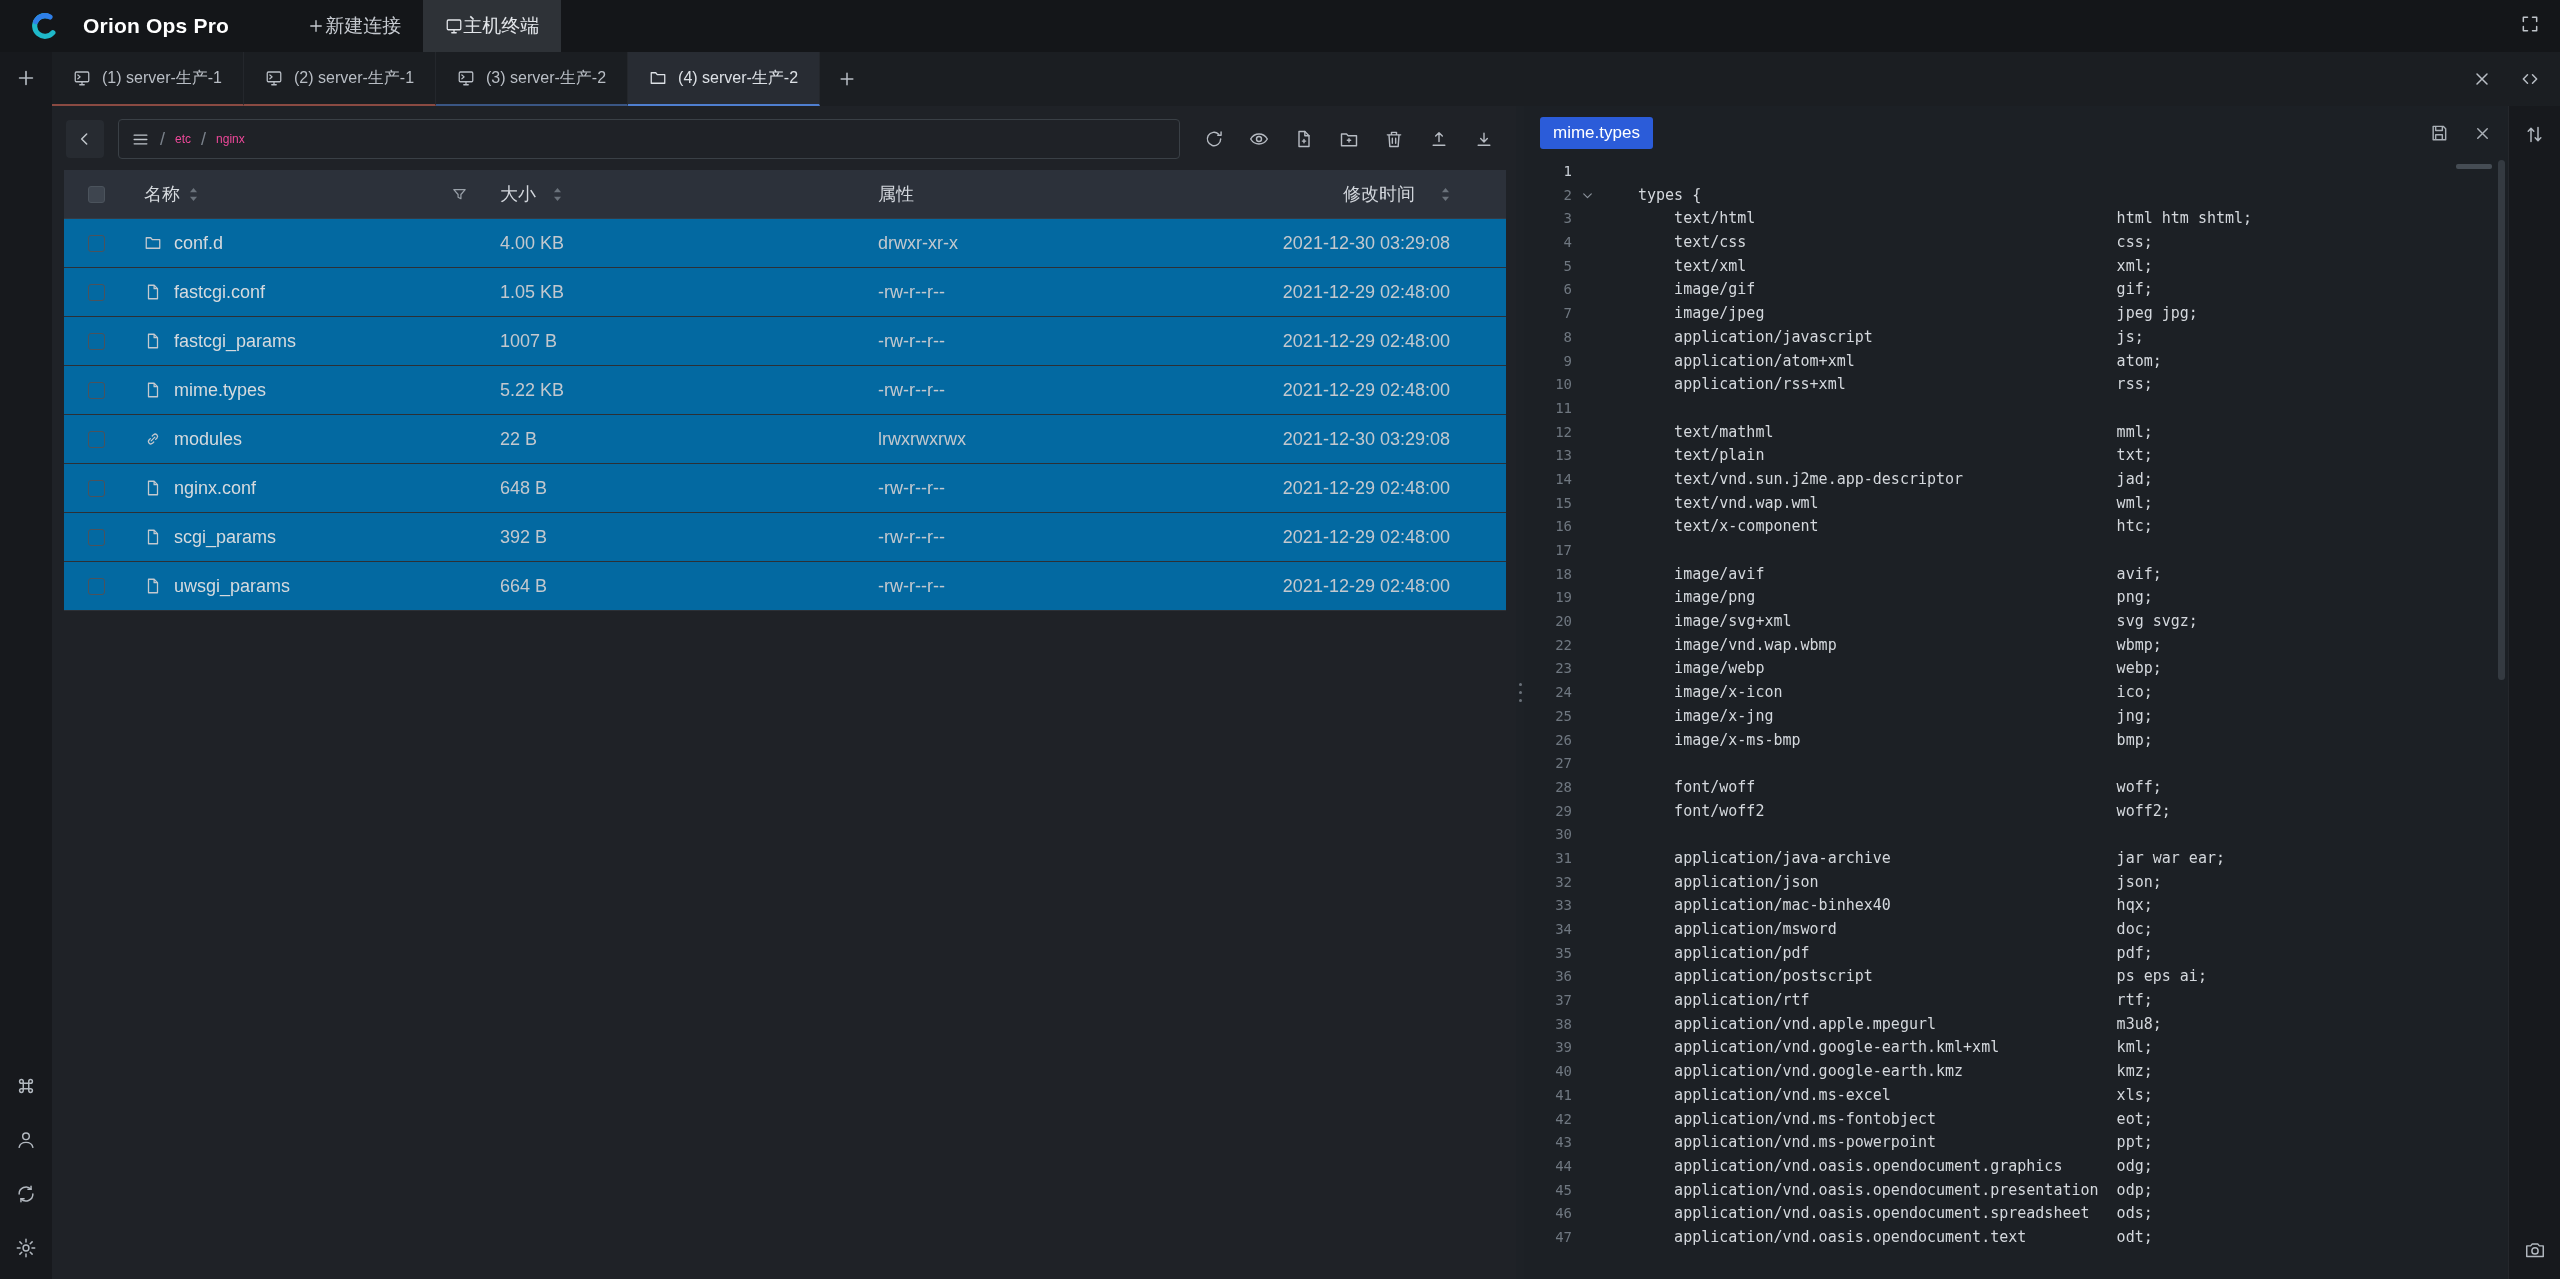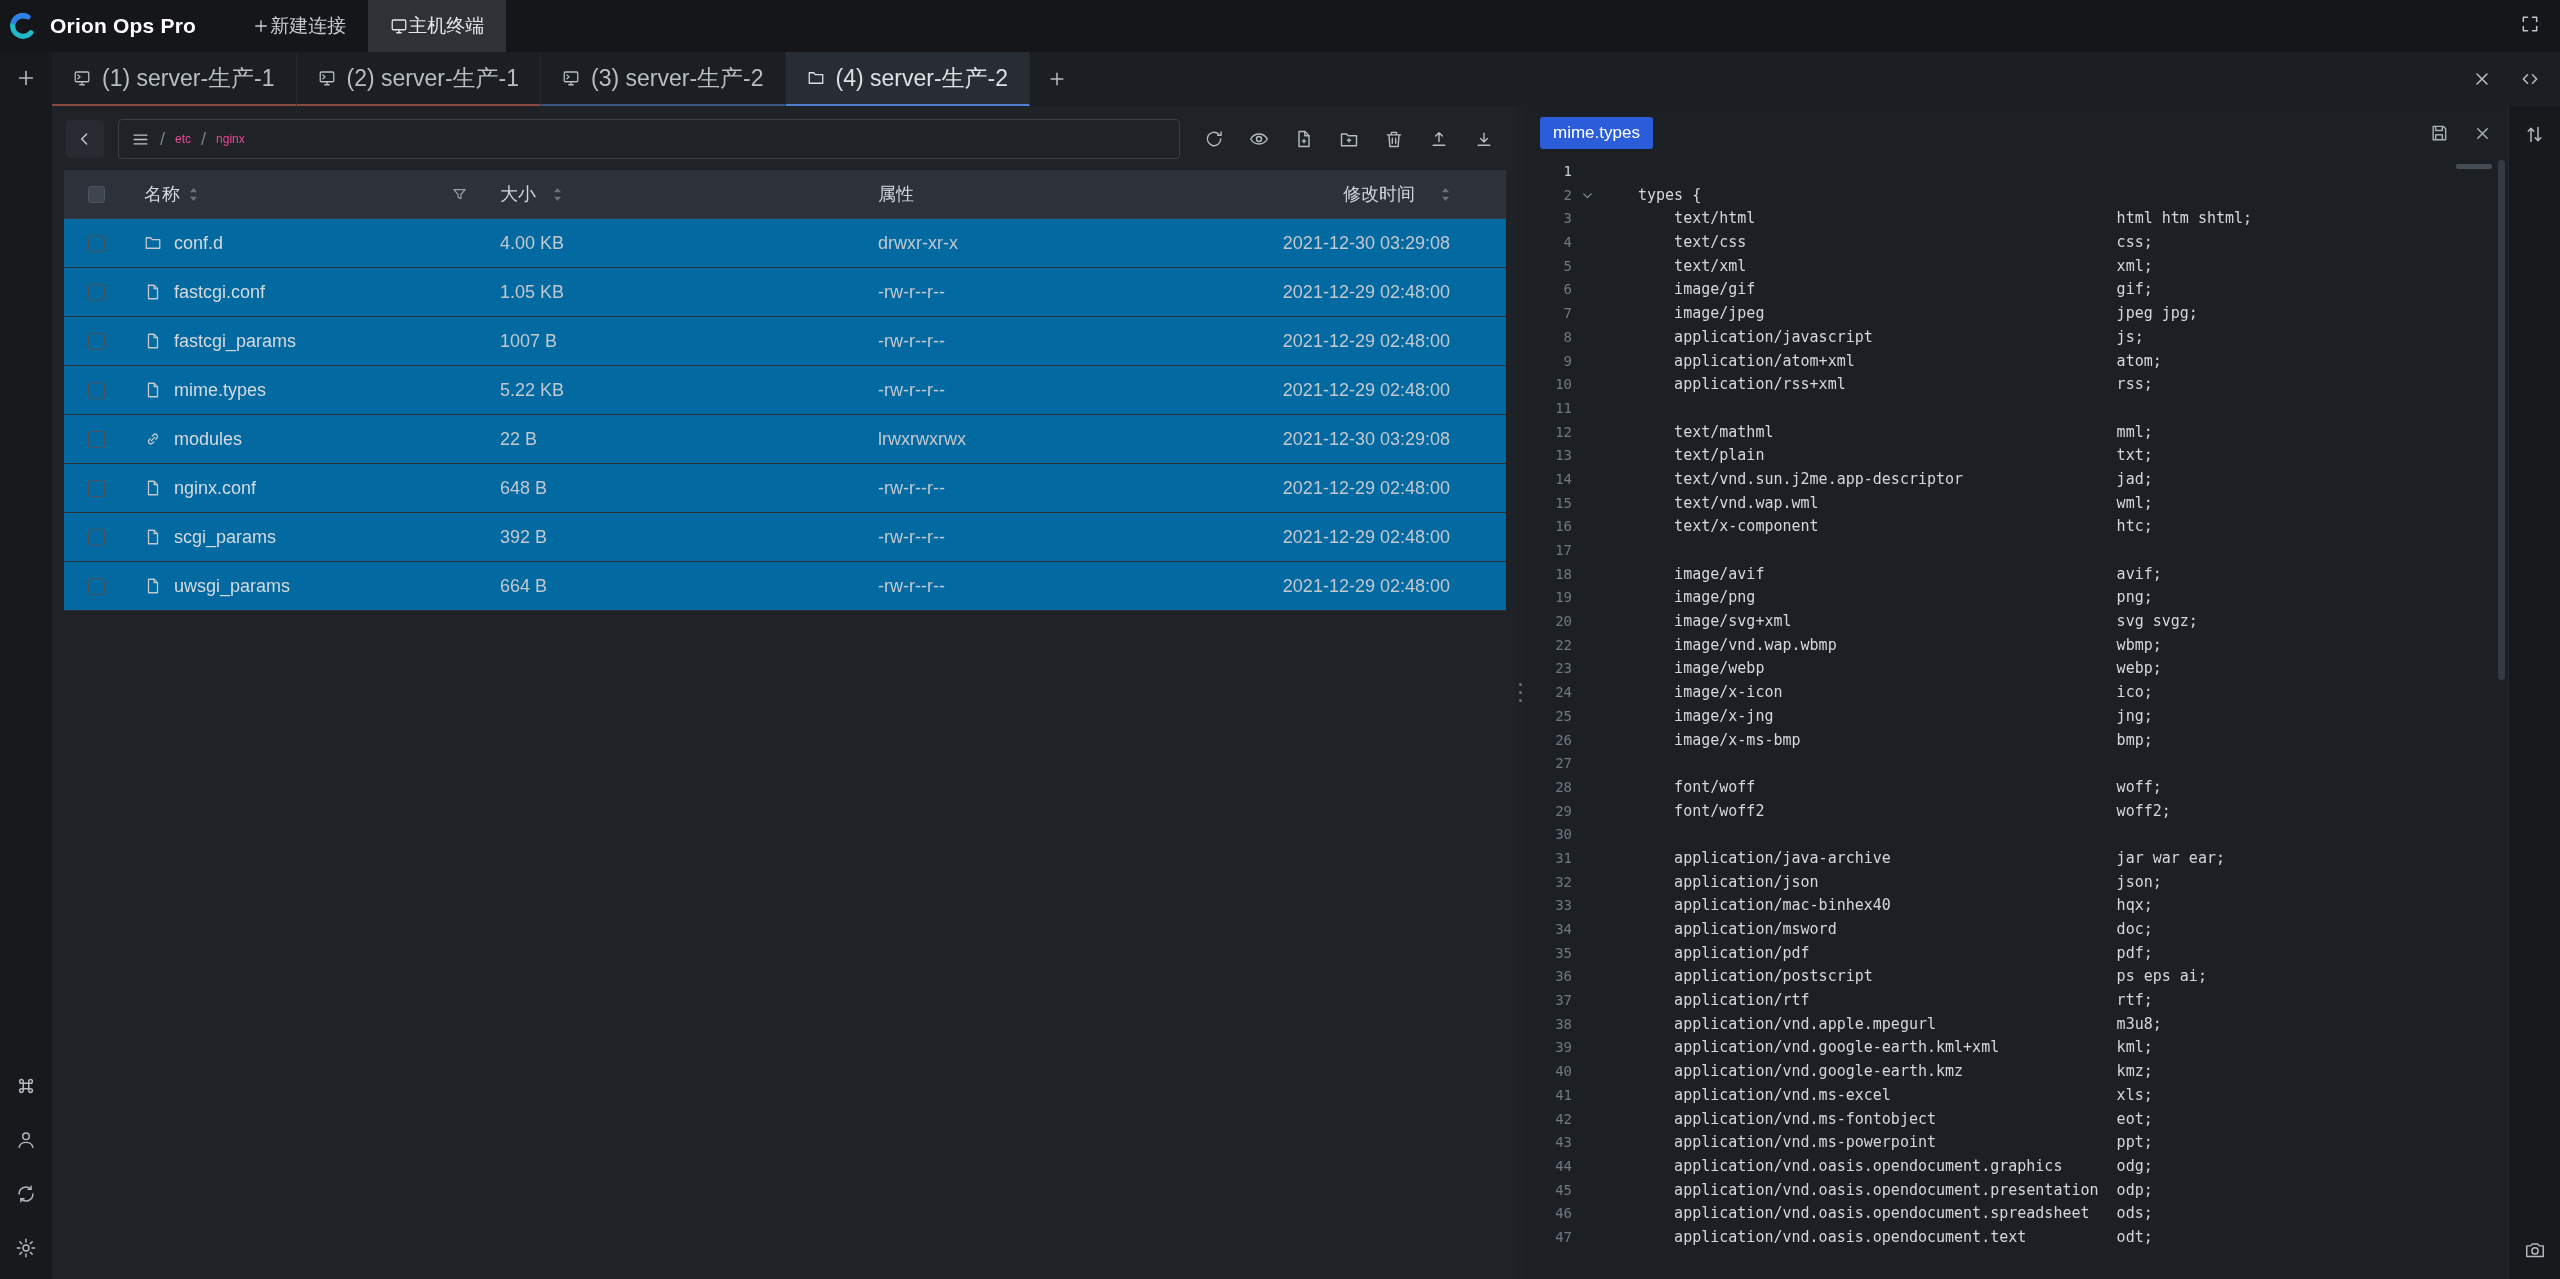--- a/index.html
+++ b/index.html
@@ -3,38 +3,38 @@
 <meta charset="utf-8">
 <style>
   *{box-sizing:border-box;margin:0;padding:0}
   html,body{width:2560px;height:1279px;overflow:hidden;background:#1d2126;
     font-family:"Liberation Sans",sans-serif;color:#d2d6db}
   .icon{display:inline-flex;align-items:center;justify-content:center}
   svg{display:block}
 
   
   .topbar{height:52px;background:#141619;display:flex;align-items:center}
-  .logo{display:flex;align-items:center;gap:12px;padding:0 8px}
+  .logo{display:flex;align-items:center;gap:23px;padding:0 30px}
   .app-title{font-size:21px;font-weight:bold;color:#fff;letter-spacing:.2px}
   .menu{display:flex;height:100%;margin-left:26px}
   .menu-item{display:flex;align-items:center;padding:0 22px;font-size:19px;color:#c6cad0;cursor:pointer}
   .menu-item.active{background:#2e3237;color:#e3e6ea}
   .topbar-right{margin-left:auto;padding-right:20px;color:#c0c5cb}
 
   
   .main{display:flex;height:1227px}
   .left-rail{width:52px;background:#17191d;display:flex;flex-direction:column;align-items:center;
     padding:15px 0 20px;color:#b3b9c0}
   .rail-bottom{margin-top:auto;display:flex;flex-direction:column;gap:32px;align-items:center}
   .content{flex:1;display:flex;flex-direction:column;min-width:0}
 
   
   .tabbar{height:54px;background:#1b1e22;display:flex;align-items:stretch}
   .tablist{display:flex;align-items:stretch}
-  .tab{display:flex;align-items:center;gap:11px;padding:0 21px;font-size:23px;color:#b9bec5;
+  .tab{display:flex;align-items:center;gap:11px;padding:0 21px;font-size:16px;color:#b9bec5;
     border-right:1px solid #24272c;border-bottom:2px solid transparent;cursor:pointer;white-space:nowrap}
   .tab.red{border-bottom-color:#8a4a42}
   .tab.blue{border-bottom-color:#3a5684}
   .tab.active{background:#282c33;border-bottom-color:#4f7fd0;color:#dde1e6}
   .tab .i-term,.tab .i-fold{display:none}
   .tab.terminal .i-term{display:inline-flex}
   .tab.folder .i-fold{display:inline-flex}
   .tab-add{width:54px;display:flex;align-items:center;justify-content:center;color:#b9bec5;cursor:pointer}
   .tabbar-right{margin-left:auto;display:flex;align-items:center;gap:28px;padding-right:20px;color:#b9bec5}
 

